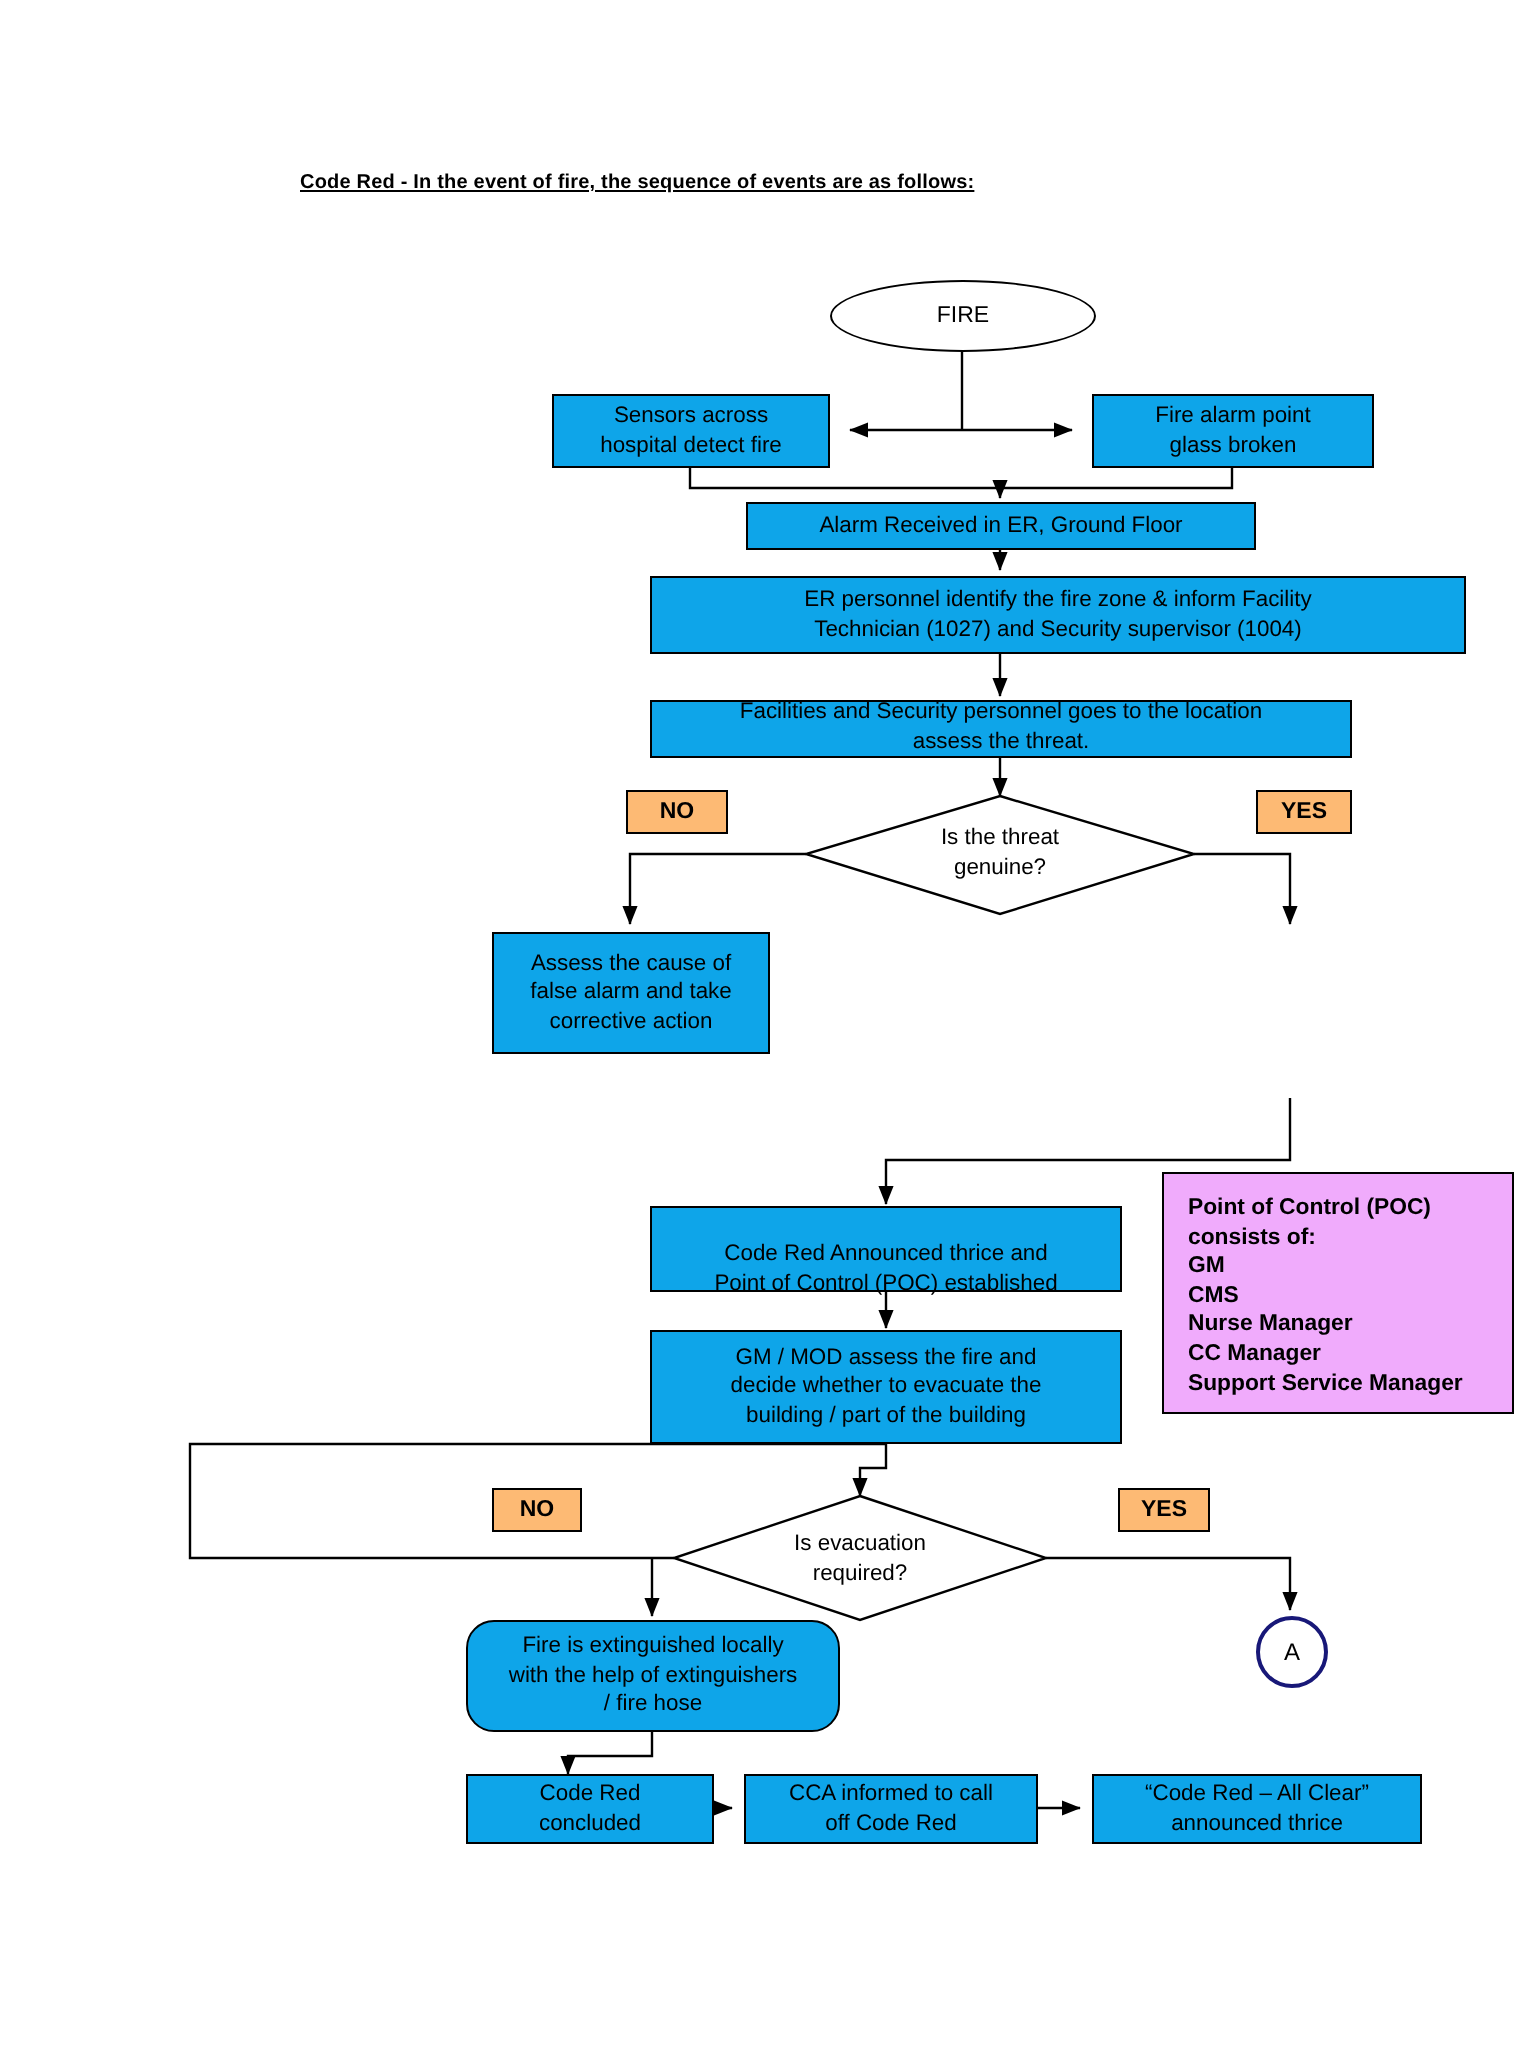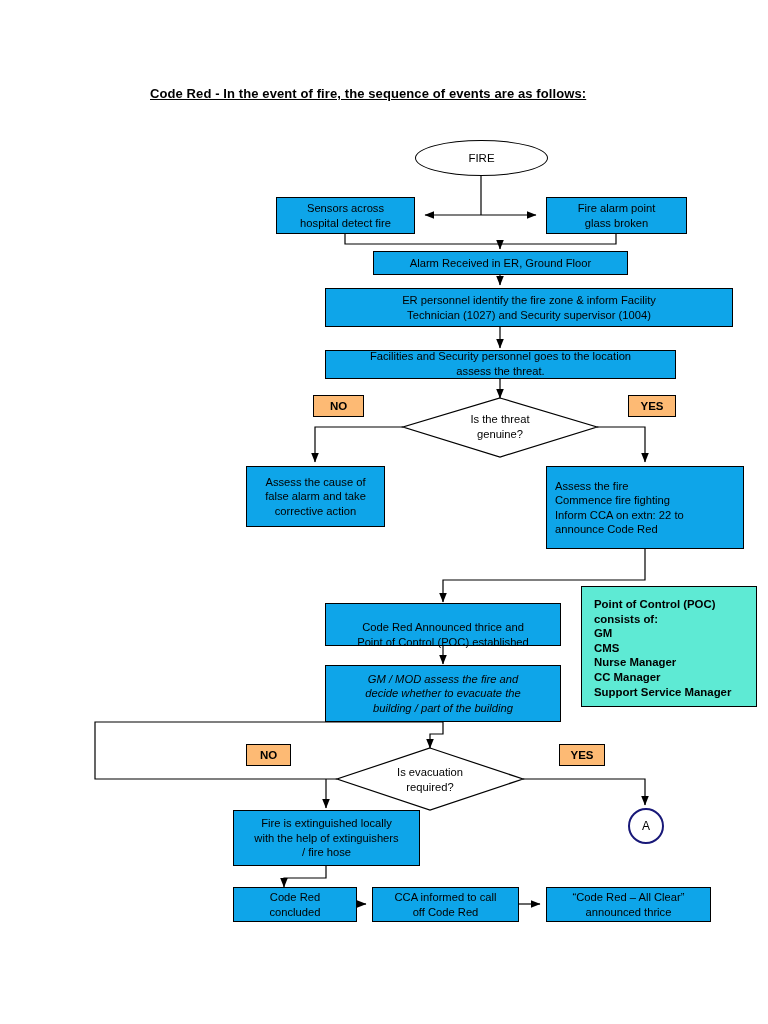--- a/index.html
+++ b/index.html
@@ -19,21 +19,21 @@
   #page {
     position: absolute;
     left: 0; top: 0;
     width: 768px;
     height: 1024px;
   }
   .title {
     position: absolute;
     left: 150px;
     top: 86px;
-    font-size: 13px;
+    font-size: 10px;
     font-weight: bold;
     text-decoration: underline;
     letter-spacing: 0.1px;
     white-space: nowrap;
   }
   .node {
     position: absolute;
     box-sizing: border-box;
     border: 1px solid #000000;
     background: #0ea5e9;
@@ -81,21 +81,21 @@
     align-items: center;
     justify-content: center;
     font-size: 11.5px;
     font-weight: bold;
     z-index: 4;
   }
   .poc {
     position: absolute;
     box-sizing: border-box;
     border: 1.5px solid #000000;
-    background: #5eead4;
+    background: #f0abfc;
     font-size: 11.4px;
     font-weight: bold;
     line-height: 14.6px;
     padding: 10px 0 0 12px;
     z-index: 3;
   }
   .poc div { white-space: nowrap; }
   .connector {
     position: absolute;
     box-sizing: border-box;
@@ -226,34 +226,28 @@
 
   <div class="diamond-label" style="left:425px; top:412px; width:150px; white-space:pre-line;">Is the threat
 genuine?</div>
 
   <div class="node" style="left:246px; top:466px; width:139px; height:61px;">
     <span class="txt" style="white-space:pre-line;">Assess the cause of
 false alarm and take
 corrective action</span>
   </div>
 
-  <div class="node left-align" style="left:546px; top:466px; width:198px; height:83px;">
-    <span class="txt" style="white-space:pre-line;">Assess the fire
-Commence fire fighting
-Inform CCA on extn: 22 to
-announce Code Red</span>
-  </div>
 
   <div class="node" style="left:325px; top:603px; width:236px; height:43px;">
     <span class="txt" style="white-space:pre-line;margin-top:20px;">Code Red Announced thrice and
 Point of Control (POC) established</span>
   </div>
 
   <div class="node" style="left:325px; top:665px; width:236px; height:57px;">
-    <span class="txt" style="white-space:pre-line;font-style:italic;">GM / MOD assess the fire and
+    <span class="txt" style="white-space:pre-line;">GM / MOD assess the fire and
 decide whether to evacuate the
 building / part of the building</span>
   </div>
 
   <div class="poc" style="left:581px; top:586px; width:176px; height:121px;">
     <div>Point of Control (POC)</div>
     <div>consists of:</div>
     <div>GM</div>
     <div>CMS</div>
     <div>Nurse Manager</div>
@@ -265,21 +259,21 @@
     <span>NO</span>
   </div>
 
   <div class="tag" style="left:559px; top:744px; width:46px; height:22px;">
     <span>YES</span>
   </div>
 
   <div class="diamond-label" style="left:355px; top:765px; width:150px; white-space:pre-line;">Is evacuation
 required?</div>
 
-  <div class="node" style="left:233px; top:810px; width:187px; height:56px;">
+  <div class="node" style="left:233px; top:810px; width:187px; height:56px;border-radius:14px;">
     <span class="txt" style="white-space:pre-line;">Fire is extinguished locally
 with the help of extinguishers
 / fire hose</span>
   </div>
 
   <div class="connector" style="left:628px; top:808px; width:36px; height:36px;">
     <span>A</span>
   </div>
 
   <div class="node" style="left:233px; top:887px; width:124px; height:35px;">

